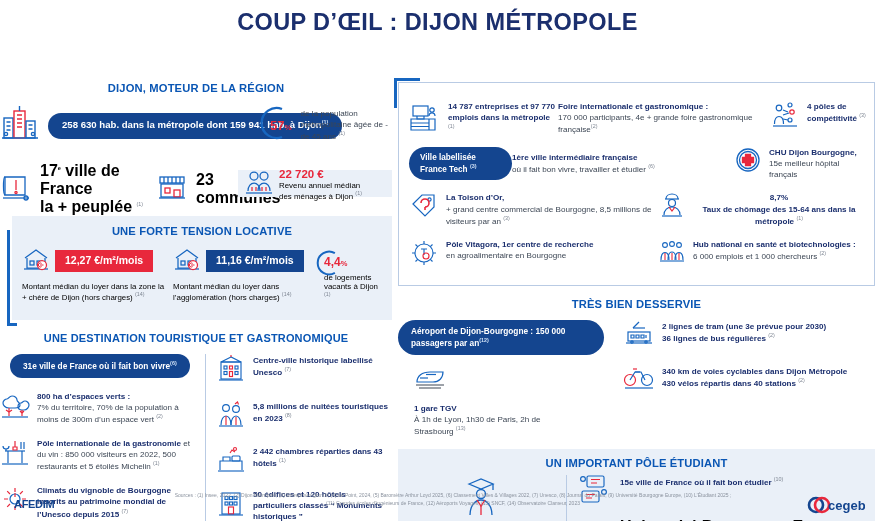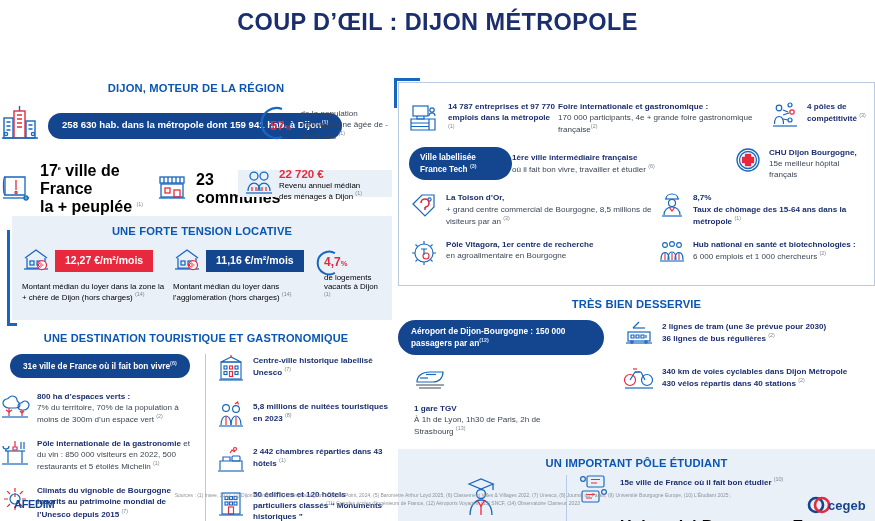--- a/index.html
+++ b/index.html
@@ -242,21 +242,21 @@
             <div class="txt" style="margin-top:5px;font-size:7.9px;"><span>Montant médian du loyer dans l’agglomération (hors charges)</span> <sup>(14)</sup></div>
           </div>
 
           <div style="display:flex;align-items:flex-start;gap:2px;">
             <span class="ico">
               <svg width="26" height="26" viewBox="0 0 34 34">
                   <path d="M26 4 A15 15 0 1 0 26 30" fill="none" stroke="#1766c0" stroke-width="2.6"></path>
                 </svg>
             </span>
             <span style="margin-left:-19px;margin-top:2px;">
-              <span class="bigred" style="font-size:12px;">4,7</span><span class="bigred" style="font-size:7.5px;">%</span>
+              <span class="bigred" style="font-size:12px;">4,4</span><span class="bigred" style="font-size:7.5px;">%</span>
               <div class="txt" style="font-size:7.9px;margin-top:3px;width:58px;"><span>de logements vacants à Dijon</span> <sup>(1)</sup></div>
             </span>
           </div>
         </div>
       </div>
 
       <div style="position:absolute;left:0;top:250px;width:392px;">
         <div class="sec-head" style="font-size:11px;">UNE DESTINATION TOURISTIQUE ET GASTRONOMIQUE</div>
 
         <div class="grid2" style="margin-top:10px;">
@@ -480,21 +480,21 @@
                   <g fill="none" stroke="#1766c0" stroke-width="1.2">
                 <path d="M4 13 13 4h12v12l-9 9z"></path>
                     <circle cx="20.5" cy="8.5" r="1.6"></circle>
                 <path d="M12 12a4 4 0 1 1 4 4" stroke="#e8283c" stroke-width="1.6"></path>
                 <path d="M16 16v3" stroke="#e8283c" stroke-width="1.6"></path>
                   </g>
                 </svg>
             </span>
             <span class="txt" style="width:212px;"><b>La Toison d’Or,</b><br><span>+ grand centre commercial de Bourgogne, 8,5 millions de visiteurs par an</span> <sup>(3)</sup></span>
           </div>
-          <div class="item" style="width:210px;">
+          <div class="item" style="width:210px;text-align:center;">
             <span class="ico">
               <svg width="28" height="28" viewBox="0 0 28 28">
                   <g fill="none" stroke="#1766c0" stroke-width="1.2">
                 <path d="M8 8c0-3 2.5-5 6-5s6 2 6 5"></path>
                     <path d="M7 8h14"></path>
                 <circle cx="14" cy="12" r="3.5"></circle>
                 <path d="M6 24c0-5 3.5-8 8-8s8 3 8 8"></path>
                 <path d="M11 16l3 4 3-4" stroke="#e8283c"></path>
                 <path d="M4 25h20"></path>
                   </g>

